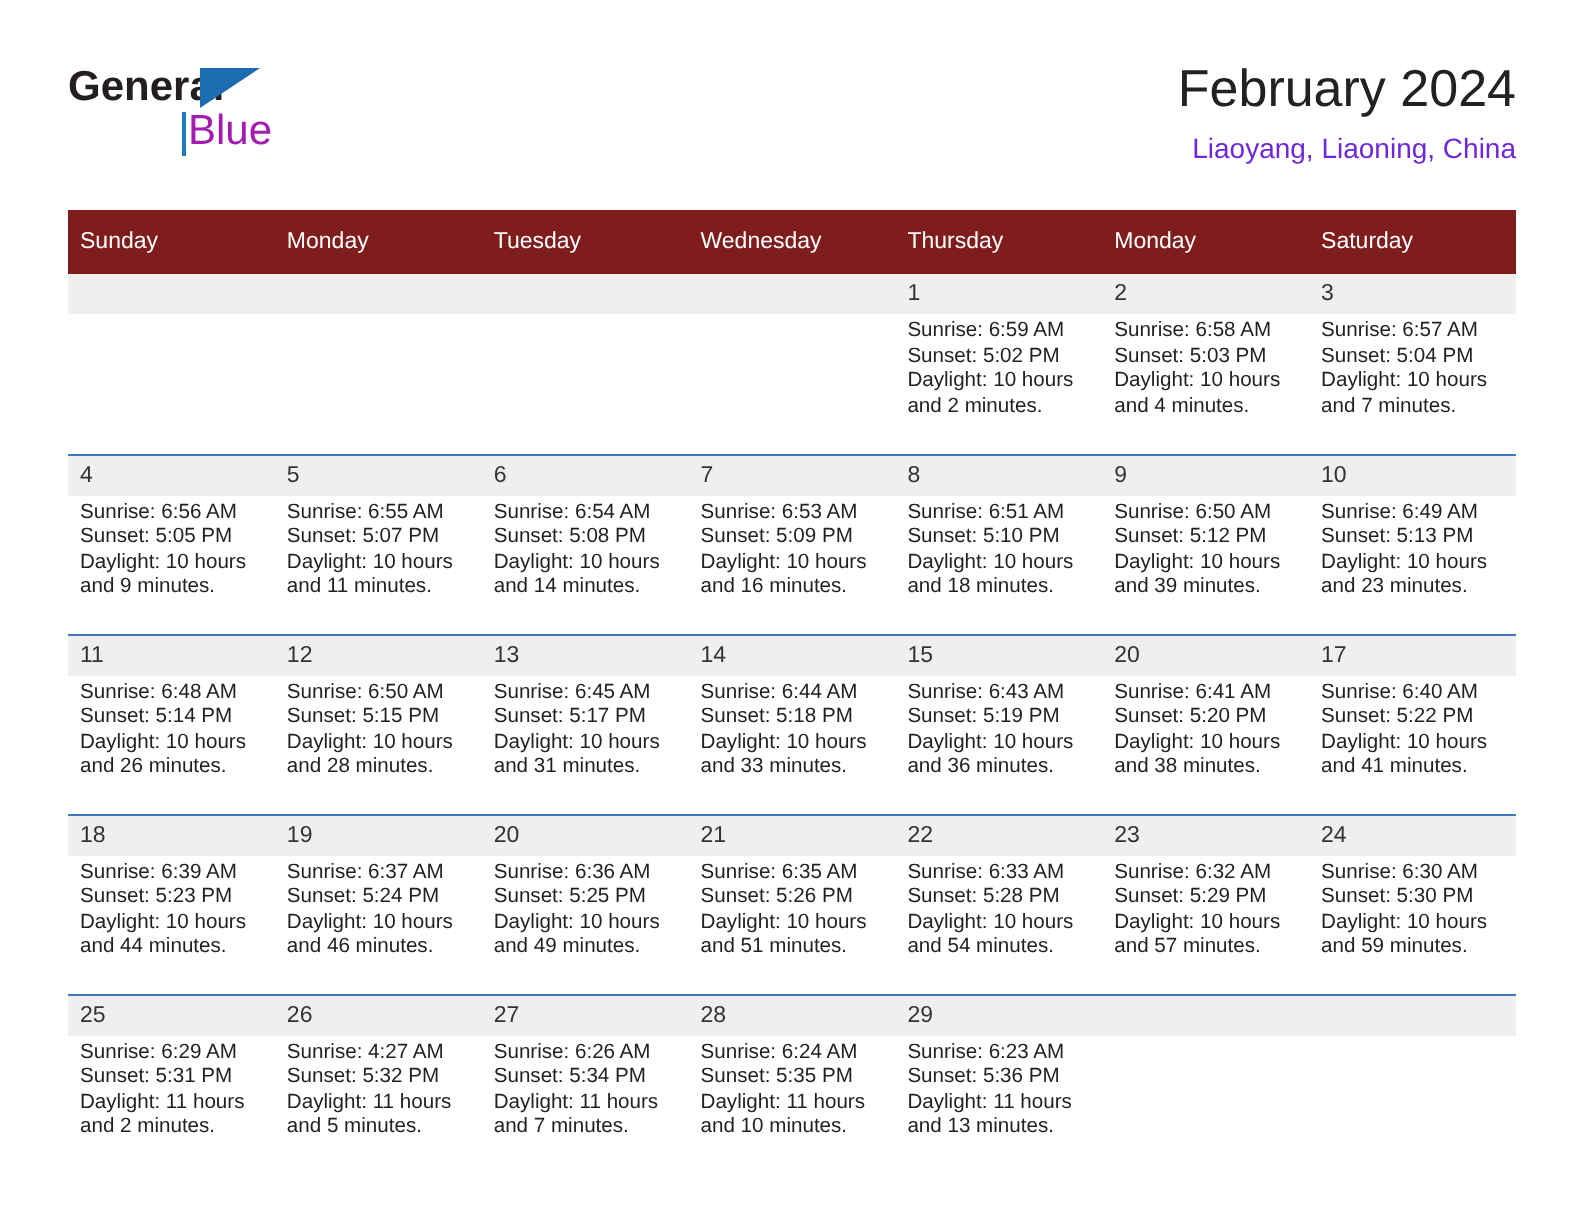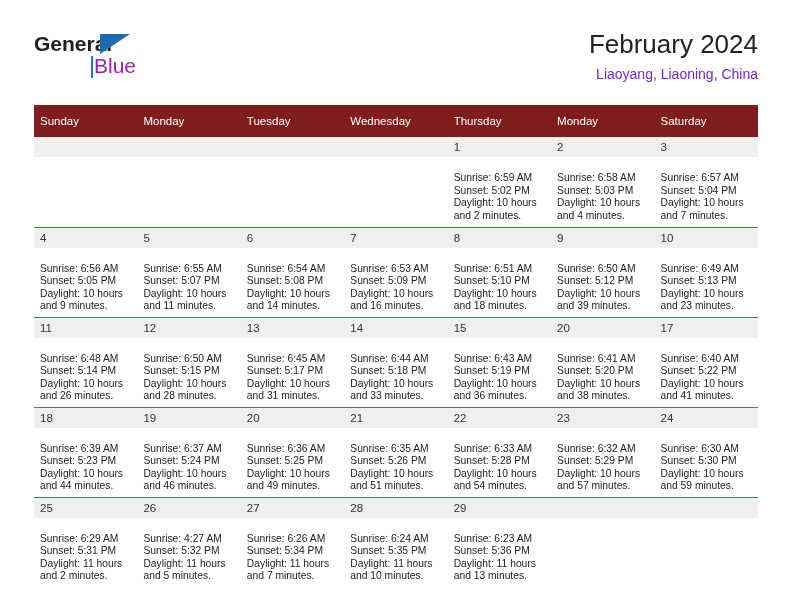--- a/index.html
+++ b/index.html
@@ -125,21 +125,21 @@
   .daynum {
     background: #efefef;
     font-size: 11.5px;
     color: #333333;
     line-height: 14px;
     padding: 3px 0 3px 6px;
     height: 20px;
   }
   .daynum.empty { color: transparent; }
   .cell-body {
-    padding: 15px 8px 0 6px;
+    padding: 3px 8px 0 6px;
     font-size: 10.3px;
     color: #222222;
     line-height: 12.6px;
   }
   .cell-body div { white-space: normal; }
   .cell-empty .daynum { background: #efefef; }
 </style>
 </head>
 <body>
 

